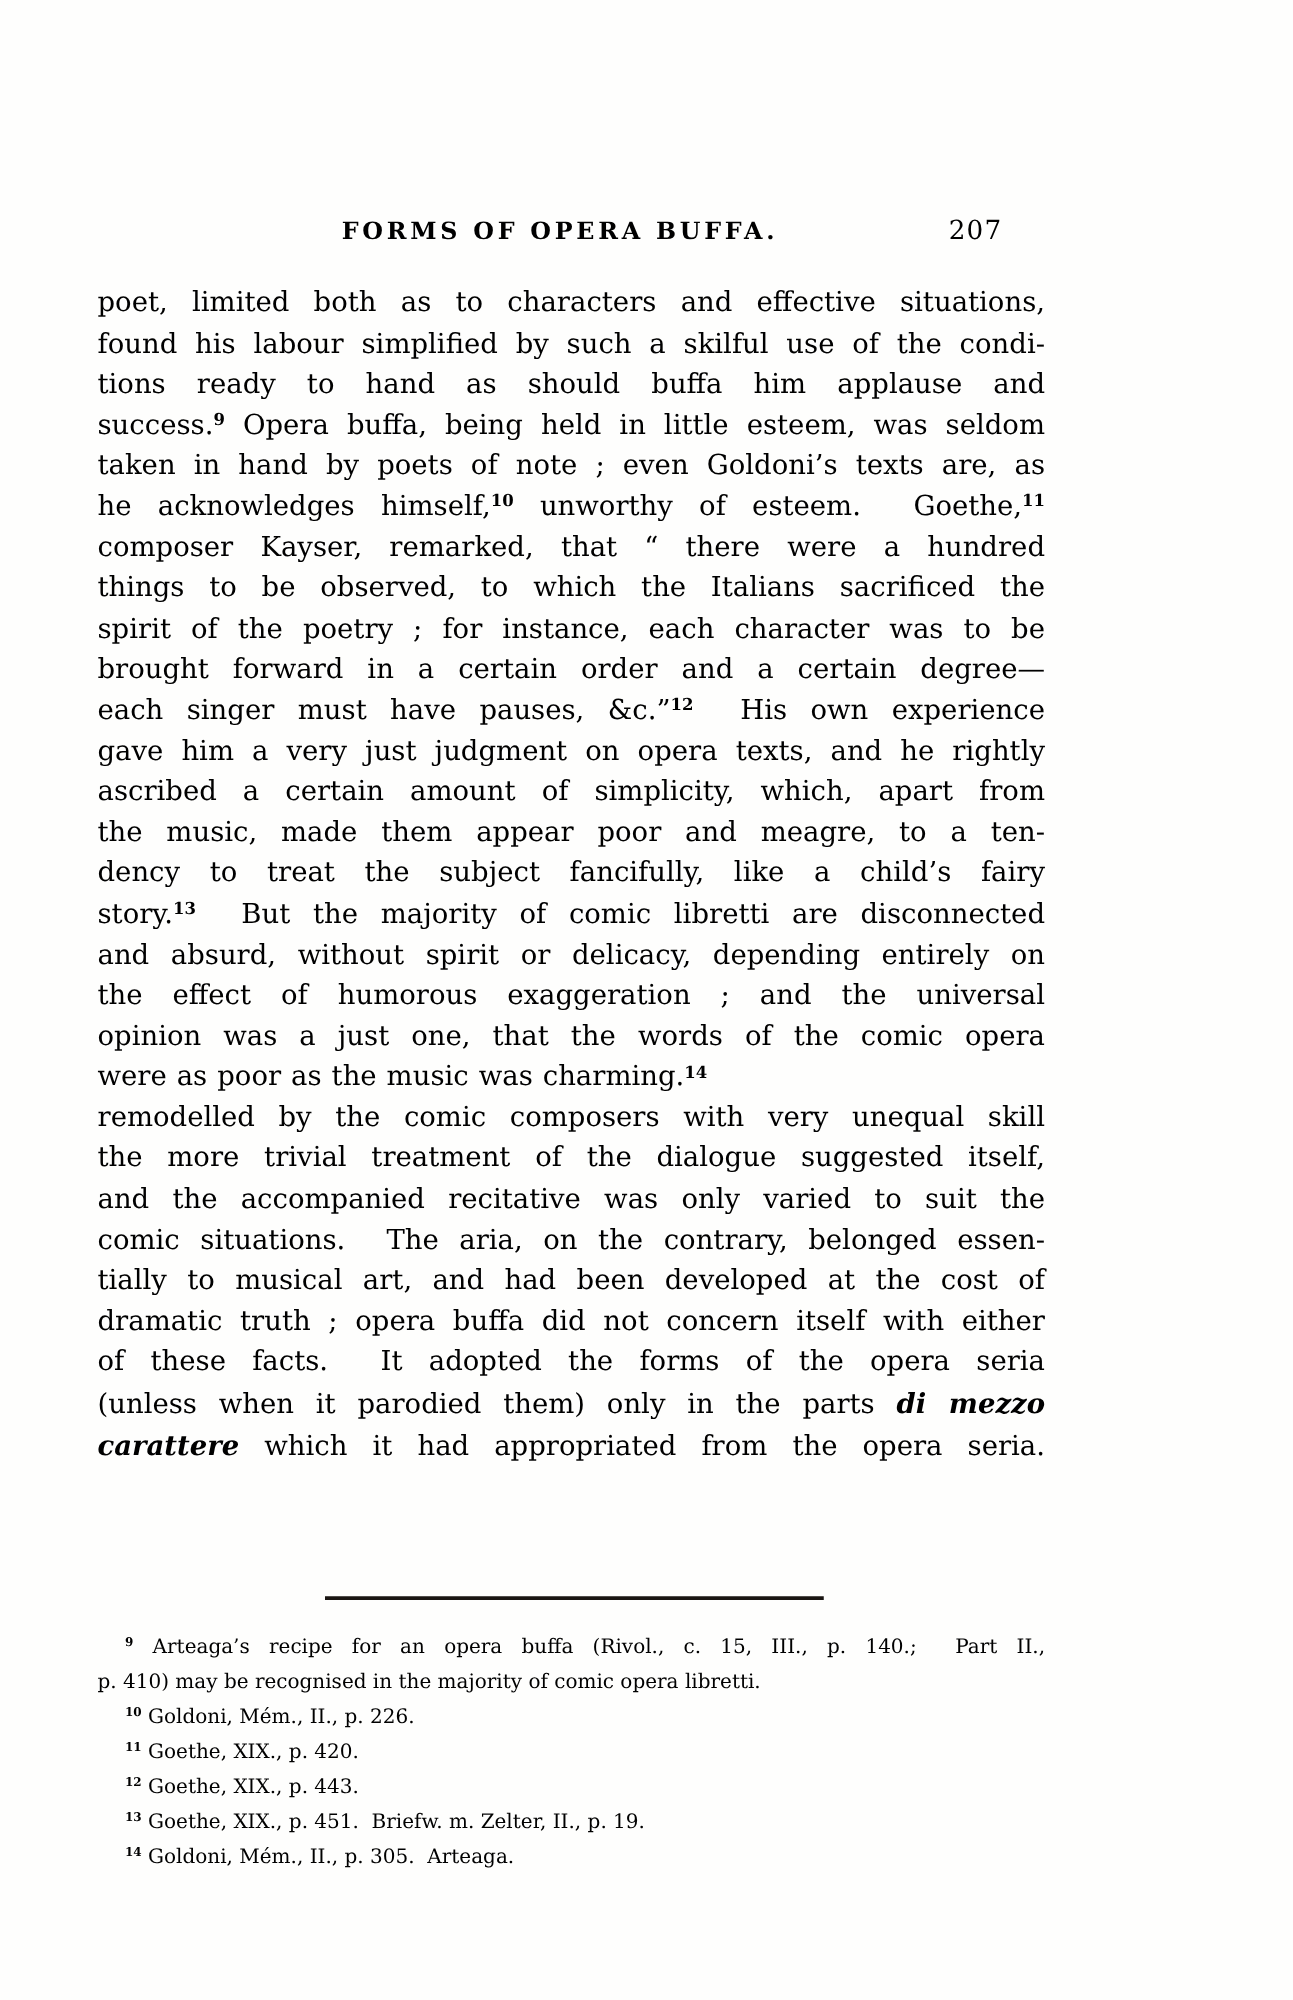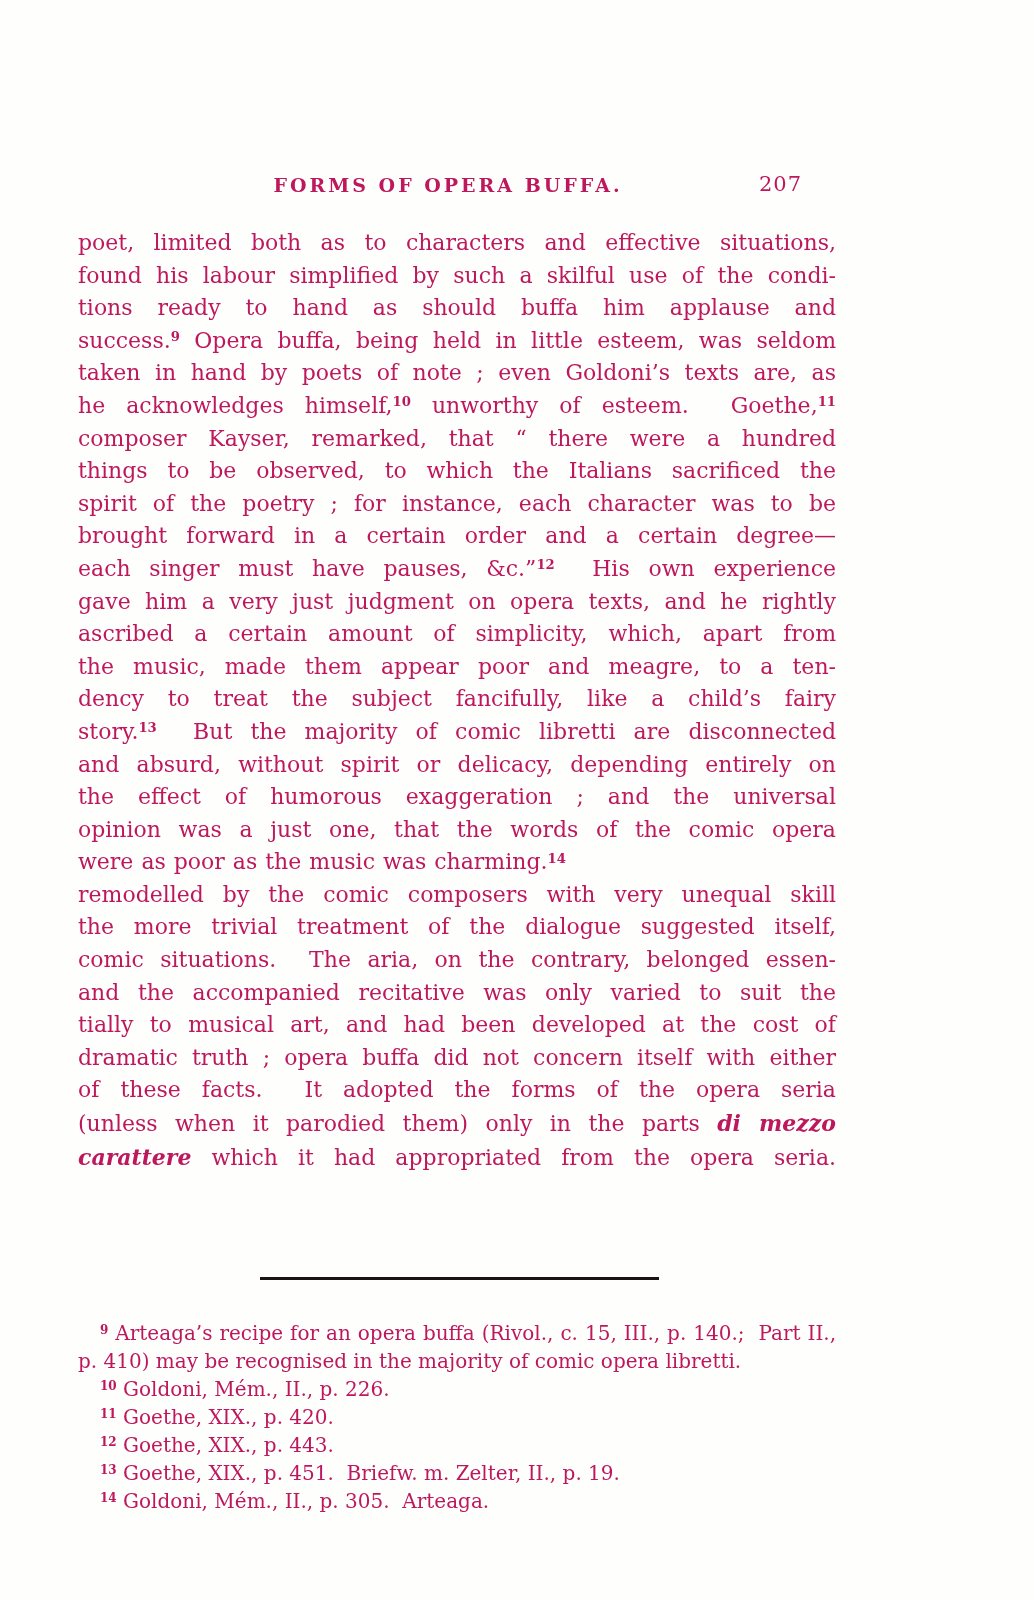--- a/index.html
+++ b/index.html
@@ -2,21 +2,21 @@
 <html><head>
 <meta charset="utf-8">
 <style>
   html, body { margin: 0; padding: 0; background: #ffffff; }
   .page {
     position: relative;
     width: 1034px;
     height: 1600px;
     background: #fefefd;
     font-family: "DejaVu Serif", "Liberation Serif", serif;
-    color: #be185d;
+    color: #000000;
     overflow: hidden;
   }
   .running-head {
     position: absolute;
     top: 174px; left: 70px; width: 756px;
     text-align: center;
     font-size: 19px;
     font-weight: 700;
     letter-spacing: 3px;
     white-space: nowrap;
@@ -48,23 +48,22 @@
   }
   i { font-style: italic; font-weight: 600; }
   .footnote-rule {
     position: absolute;
     top: 1277px; left: 260px; width: 399px; height: 3px;
     background: #1a1512;
   }
   .footnotes {
     position: absolute;
     top: 1303px; left: 78px; width: 758px;
-    font-size: 20px;
+    font-size: 16px;
     line-height: 28px;
-    margin-top: 16px;
   }
   .fn-line.indent { text-indent: 22px; }
   .fn-line.justify { text-align: justify; text-align-last: justify; }
 </style>
 </head>
 <body>
 
 <div class="page">
   <div class="running-head">FORMS OF OPERA BUFFA.</div>
   <div class="page-number">207</div>
@@ -88,22 +87,22 @@
         <div class="line">dency to treat the subject fancifully, like a child’s fairy</div>
         <div class="line">story.<sup>13</sup>&nbsp; But the majority of comic libretti are disconnected</div>
         <div class="line">and absurd, without spirit or delicacy, depending entirely on</div>
         <div class="line">the effect of humorous exaggeration ; and the universal</div>
         <div class="line">opinion was a just one, that the words of the comic opera</div>
         <div class="line no-just">were as poor as the music was charming.<sup>14</sup></div>
       </div>
       <div>
         <div class="line">remodelled by the comic composers with very unequal skill</div>
         <div class="line">the more trivial treatment of the dialogue suggested itself,</div>
+        <div class="line">and the accompanied recitative was only varied to suit the</div>
         <div class="line">comic situations.&nbsp; The aria, on the contrary, belonged essen-</div>
-        <div class="line">and the accompanied recitative was only varied to suit the</div>
         <div class="line">tially to musical art, and had been developed at the cost of</div>
         <div class="line">dramatic truth ; opera buffa did not concern itself with either</div>
         <div class="line">of these facts.&nbsp; It adopted the forms of the opera seria</div>
         <div class="line">(unless when it parodied them) only in the parts <i>di mezzo</i></div>
         <div class="line"><i>carattere</i> which it had appropriated from the opera seria.</div>
       </div>
     </div>
 
   <div class="footnote-rule"></div>
 

